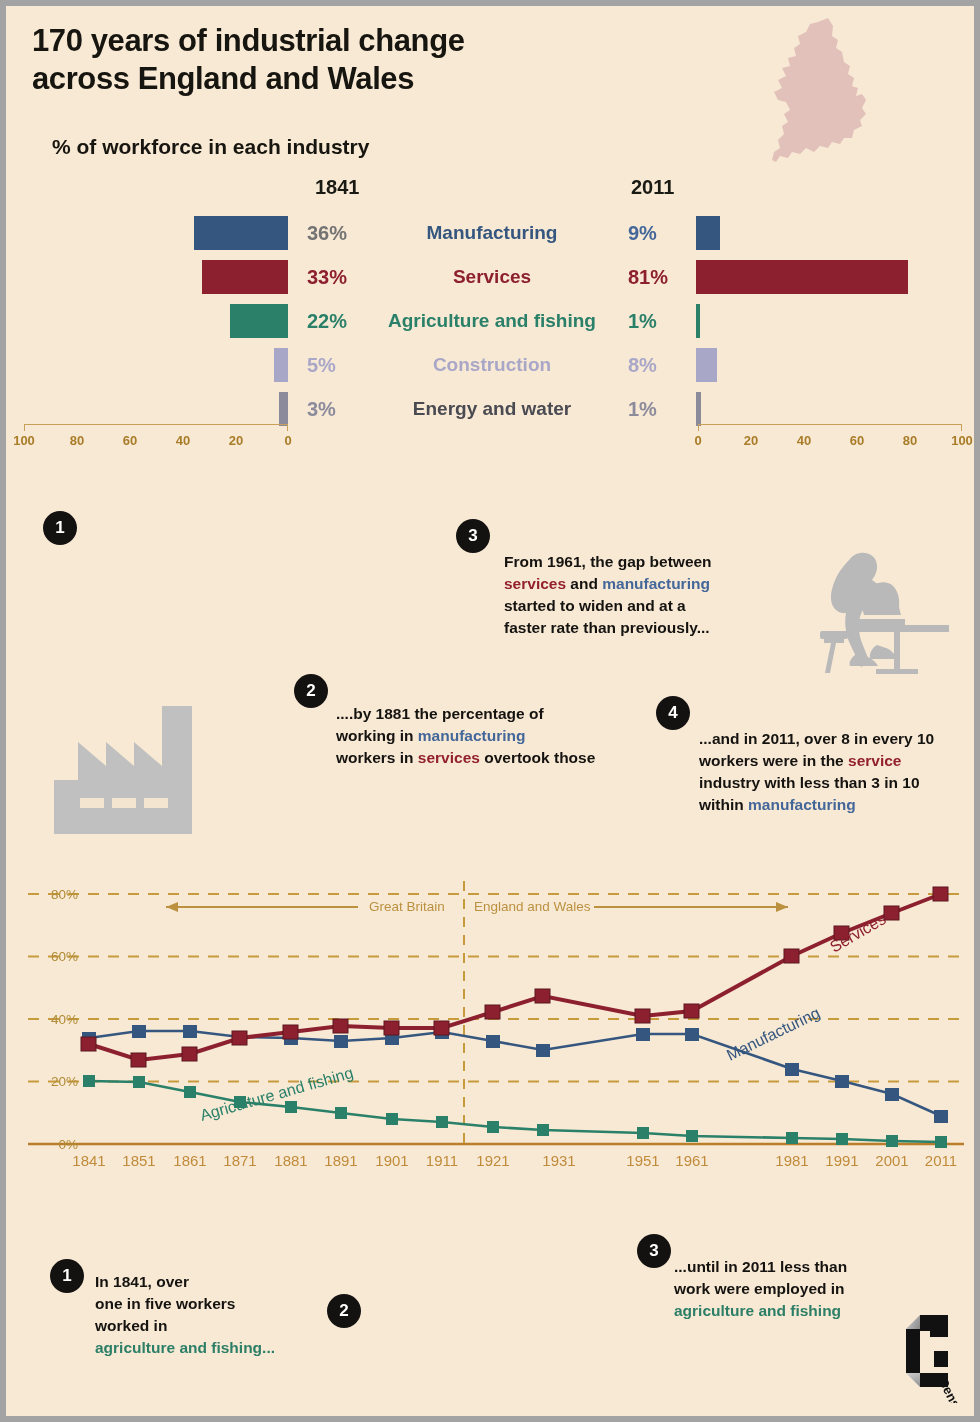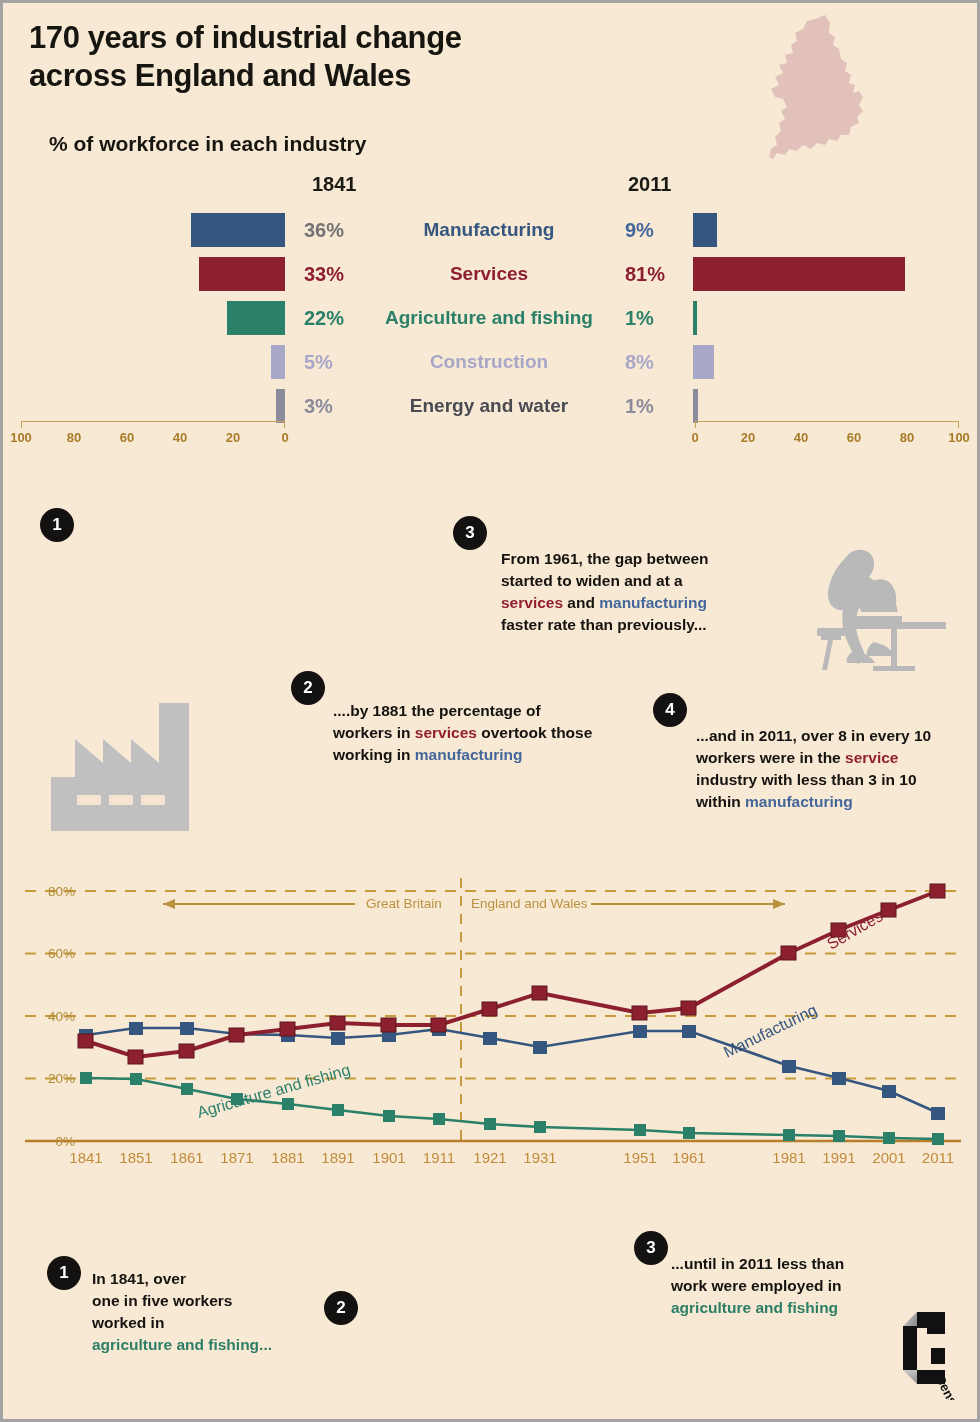--- a/index.html
+++ b/index.html
@@ -6,21 +6,21 @@
   body{
     width:980px;height:1422px;
     background:#f6e7d3;
     font-family:"Liberation Sans", sans-serif;
     overflow:hidden;
     position:relative;
   }
   .page{
     position:absolute;inset:0;
     background:#f8e9d5;
-    border:3px solid #a3a3a3;
+    border:6px solid #a3a3a3;
     box-sizing:border-box;
   }
   
   .title{
     position:absolute;left:26px;top:16px;width:620px;
     font-size:31px;line-height:1.23;font-weight:bold;color:#17150f;
     letter-spacing:-0.4px;
   }
   .subtitle{
     position:absolute;left:46px;top:129px;
@@ -165,31 +165,31 @@
 
   <div class="badge" style="left:37px;top:505px">
     <span>1</span>
   </div>
 
   <div class="badge" style="left:288px;top:668px">
     <span>2</span>
   </div>
   <div class="note" style="left:330px;top:697px;width:310px">
     <div><span>....by 1881 the percentage of</span></div>
+    <div><span>working in </span><span class="blue">manufacturing</span></div>
     <div><span>workers in </span><span class="red">services</span><span> overtook those</span></div>
-    <div><span>working in </span><span class="blue">manufacturing</span></div>
   </div>
 
   <div class="badge" style="left:450px;top:513px">
     <span>3</span>
   </div>
   <div class="note" style="left:498px;top:545px;width:270px">
     <div><span>From 1961, the gap between</span></div>
+    <div><span class="red">services</span><span> and </span><span class="blue">manufacturing</span></div>
     <div><span>started to widen and at a</span></div>
-    <div><span class="red">services</span><span> and </span><span class="blue">manufacturing</span></div>
     <div><span>faster rate than previously...</span></div>
   </div>
 
   <div class="badge" style="left:650px;top:690px">
     <span>4</span>
   </div>
   <div class="note" style="left:693px;top:722px;width:270px">
     <div><span>...and in 2011, over 8 in every 10</span></div>
     <div><span>workers were in the </span><span class="red">service</span></div>
     <div><span>industry with less than 3 in 10</span></div>
@@ -332,21 +332,21 @@
     
     <span class="xlab" style="left:83px">1841</span>
     <span class="xlab" style="left:133px">1851</span>
     <span class="xlab" style="left:184px">1861</span>
     <span class="xlab" style="left:234px">1871</span>
     <span class="xlab" style="left:285px">1881</span>
     <span class="xlab" style="left:335px">1891</span>
     <span class="xlab" style="left:386px">1901</span>
     <span class="xlab" style="left:436px">1911</span>
     <span class="xlab" style="left:487px">1921</span>
-    <span class="xlab" style="left:537px">1931</span>
+    <span class="xlab" style="left:553px">1931</span>
     <span class="xlab" style="left:637px">1951</span>
     <span class="xlab" style="left:686px">1961</span>
     <span class="xlab" style="left:786px">1981</span>
     <span class="xlab" style="left:836px">1991</span>
     <span class="xlab" style="left:886px">2001</span>
     <span class="xlab" style="left:935px">2011</span>
   </div>
 
   <div class="badge" style="left:44px;top:1253px">
     <span>1</span>

